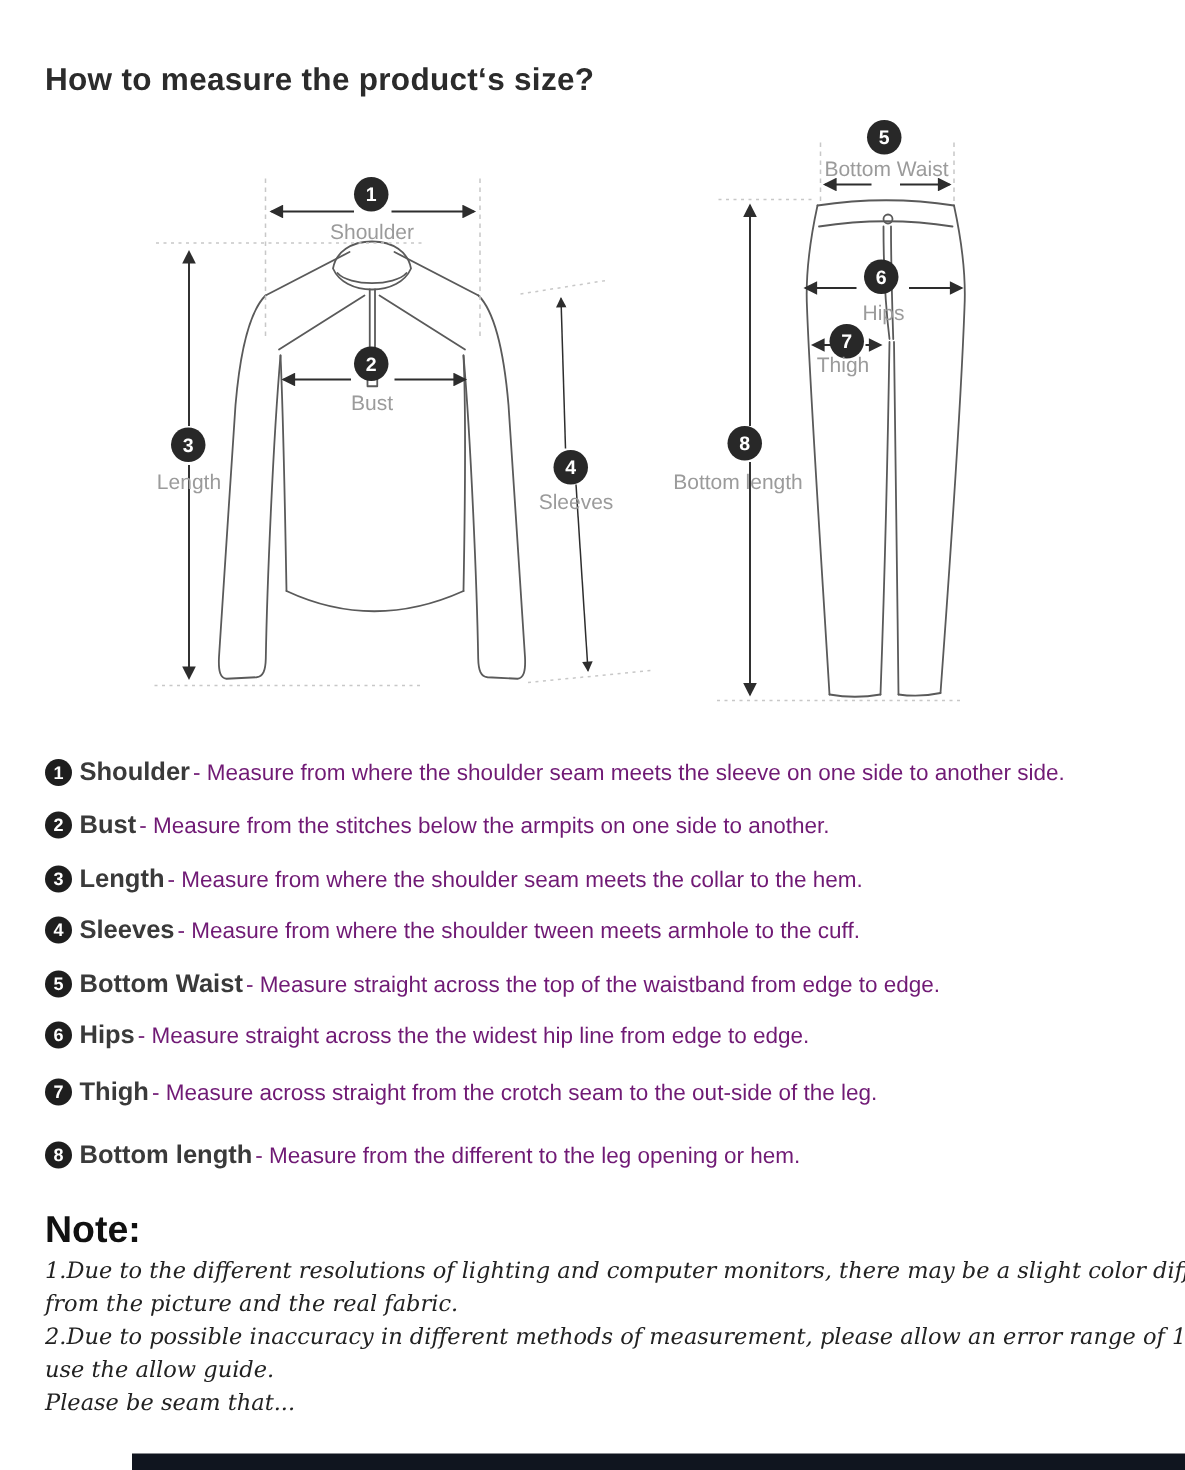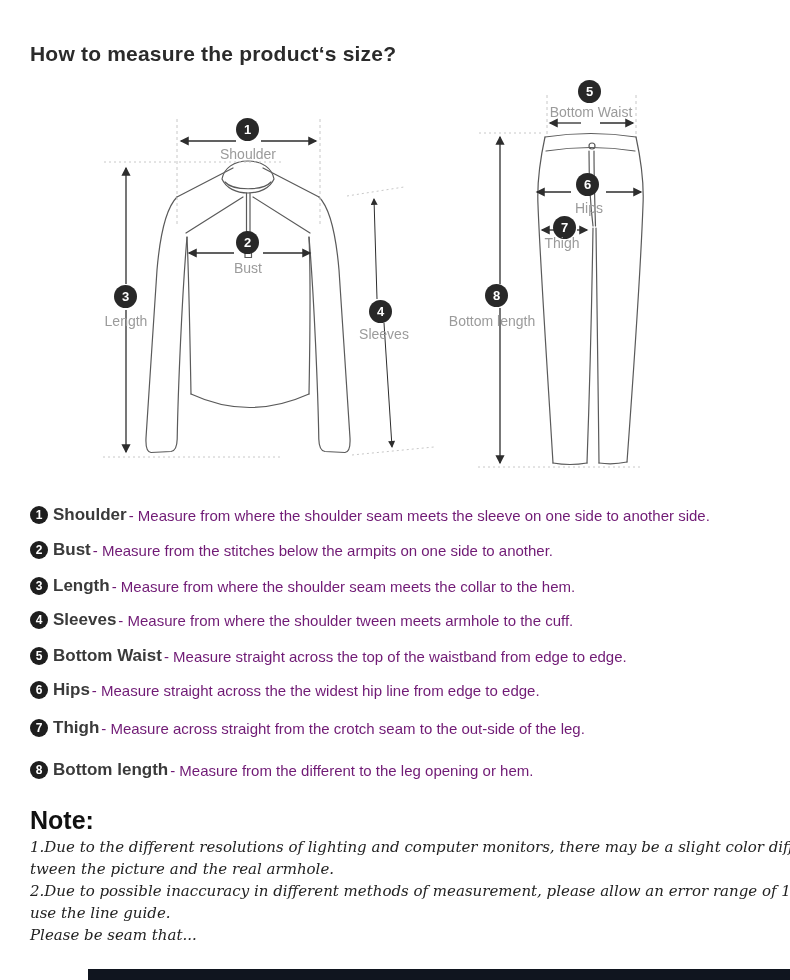--- a/index.html
+++ b/index.html
@@ -177,20 +177,20 @@
     <span class="mdesc">- Measure across straight from the crotch seam to the out-side of the leg.</span>
   </div>
   <div class="mrow" style="top:760px;">
     <span class="mbadge">8</span>
     <span class="mlabel">Bottom length</span>
     <span class="mdesc">- Measure from the different to the leg opening or hem.</span>
   </div>
 
   <div class="note-heading">Note:</div>
   <div class="note-line" style="top:838px;">1.Due to the different resolutions of lighting and computer monitors, there may be a slight color difference be-</div>
-  <div class="note-line" style="top:860px;">tween the picture and the real armhole.</div>
+  <div class="note-line" style="top:860px;">from the picture and the real fabric.</div>
   <div class="note-line" style="top:882px;">2.Due to possible inaccuracy in different methods of measurement, please allow an error range of 1-3cm when</div>
-  <div class="note-line" style="top:904px;">use the line guide.</div>
+  <div class="note-line" style="top:904px;">use the allow guide.</div>
   <div class="note-line" style="top:926px;">Please be seam that...</div>
 
   <div class="bottom-bar"></div>
 
 </div>
 
 </body></html>

